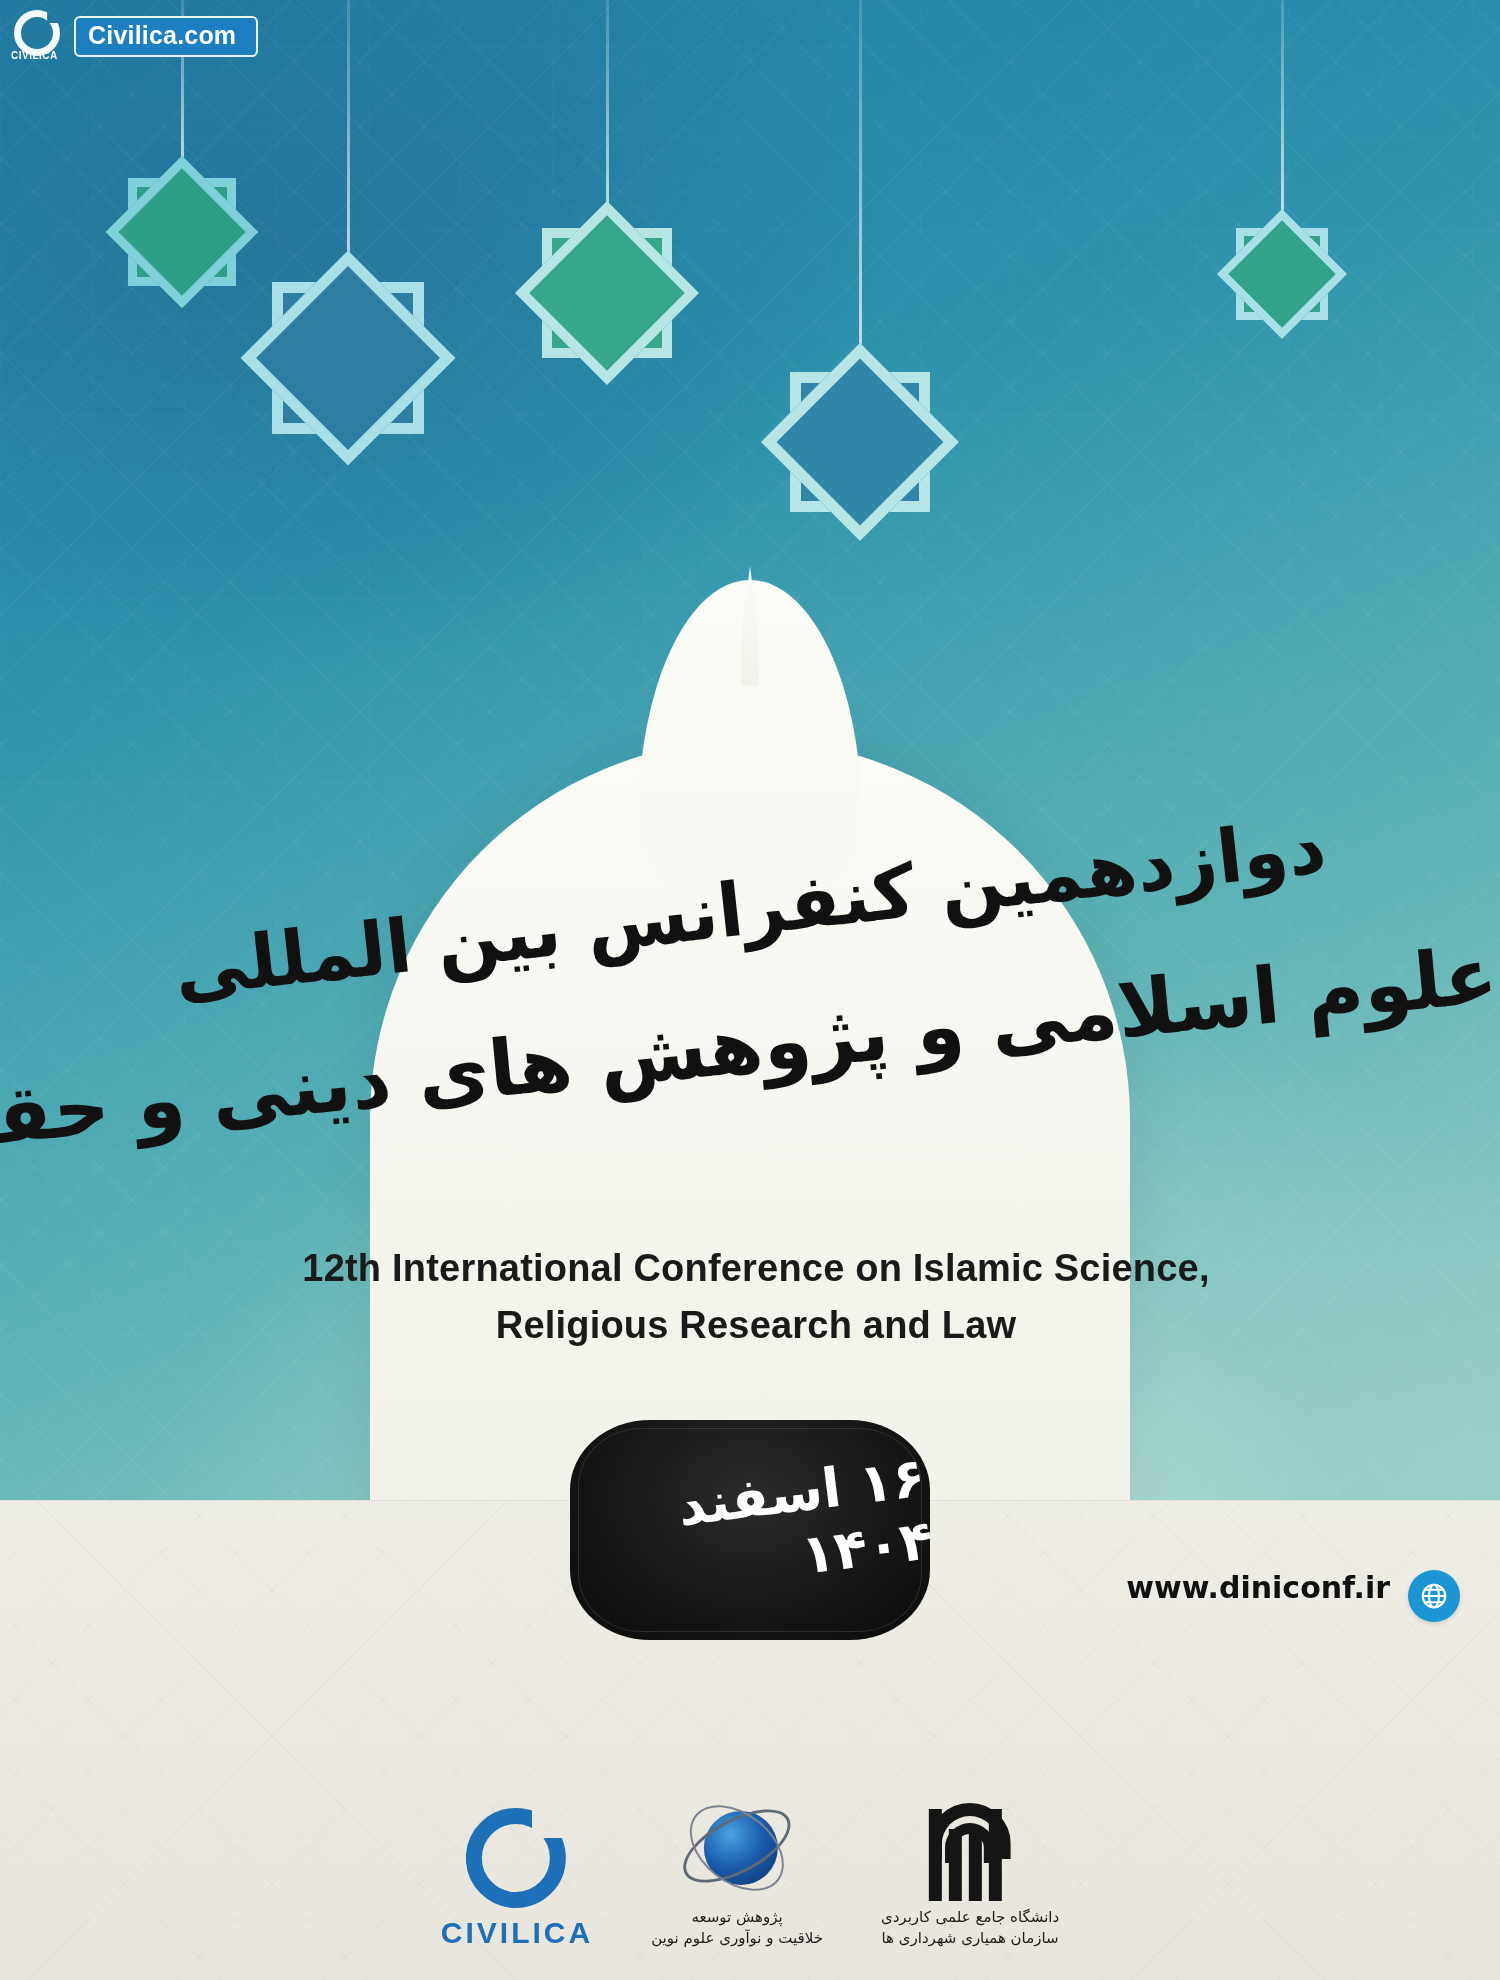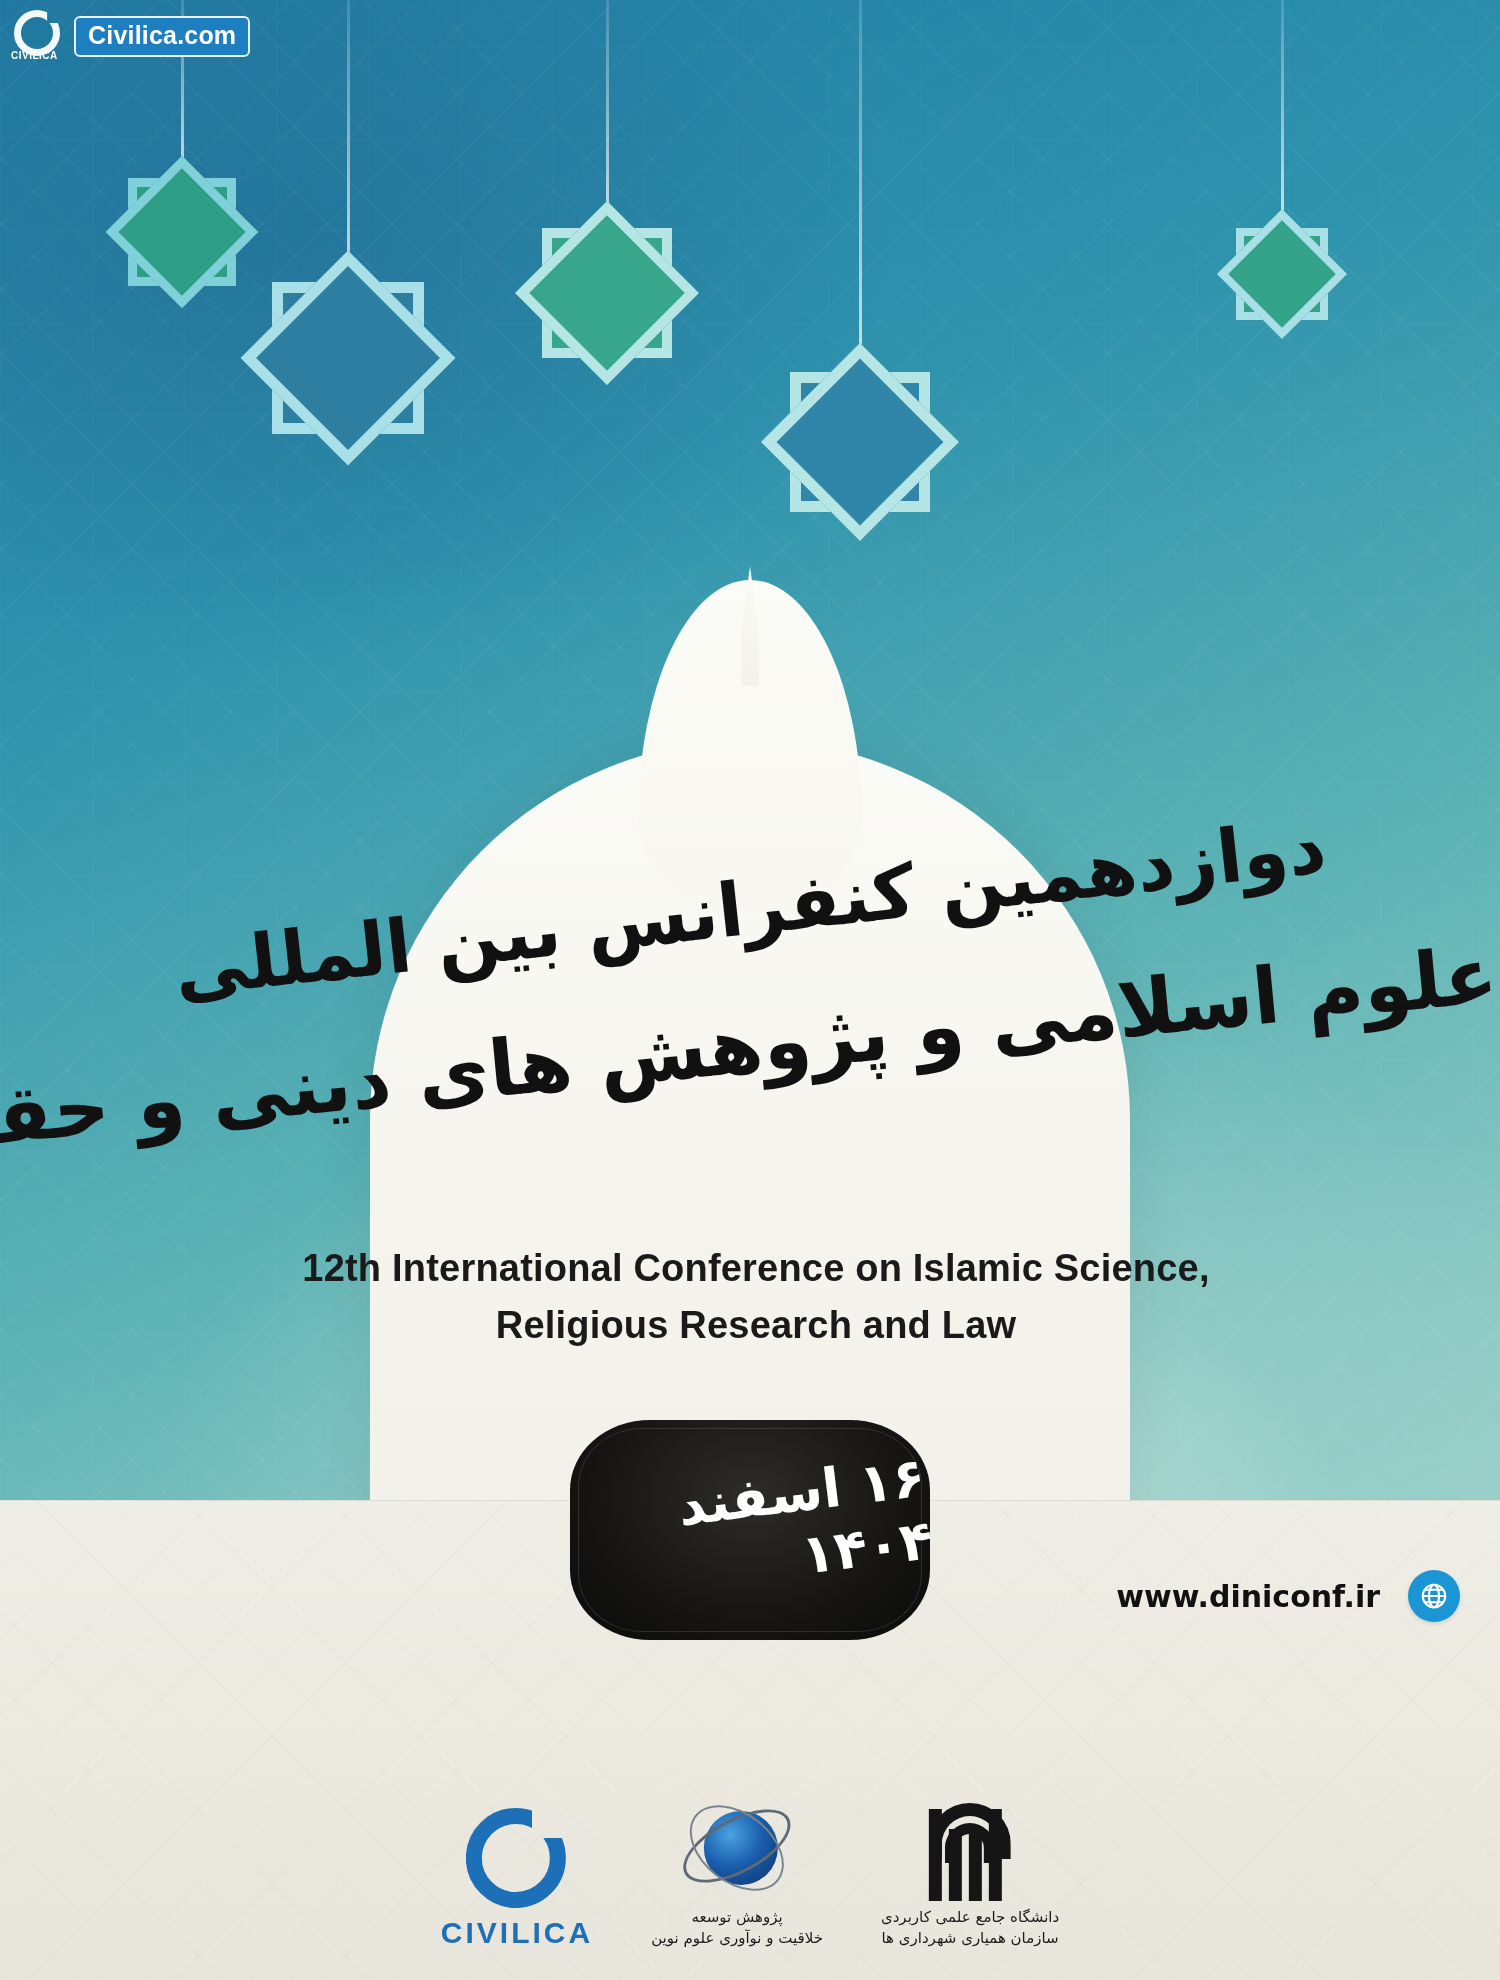--- a/index.html
+++ b/index.html
@@ -163,21 +163,21 @@
     bottom: 3px;
     font-size: 10px;
     letter-spacing: 0.5px;
     color: #ffffff;
     font-weight: bold;
   }
   .civ-pill {
     background: #1d7fc0;
     border: 2px solid #e8f2fa;
     border-radius: 6px;
-    padding: 3px 12px 5px 12px;
+    padding: 3px 20px 5px 12px;
     color: #ffffff;
     font-size: 25px;
     font-weight: bold;
     letter-spacing: 0.2px;
   }
 
   
   .fa-title {
     position: absolute;
     width: 100%;
@@ -264,23 +264,22 @@
     position: absolute;
     right: 40px;
     top: 1570px;
     width: 420px;
     display: flex;
     flex-direction: column;
     gap: 22px;
   }
   .contact-row {
     display: flex;
-    align-items: center;
     justify-content: flex-end;
-    gap: 28px;
+    gap: 18px;
   }
   .contact-text {
     color: #111;
     font-size: 30px;
     font-weight: bold;
     direction: ltr;
     font-family: "DejaVu Sans", sans-serif;
   }
   .contact-icon {
     width: 52px;

